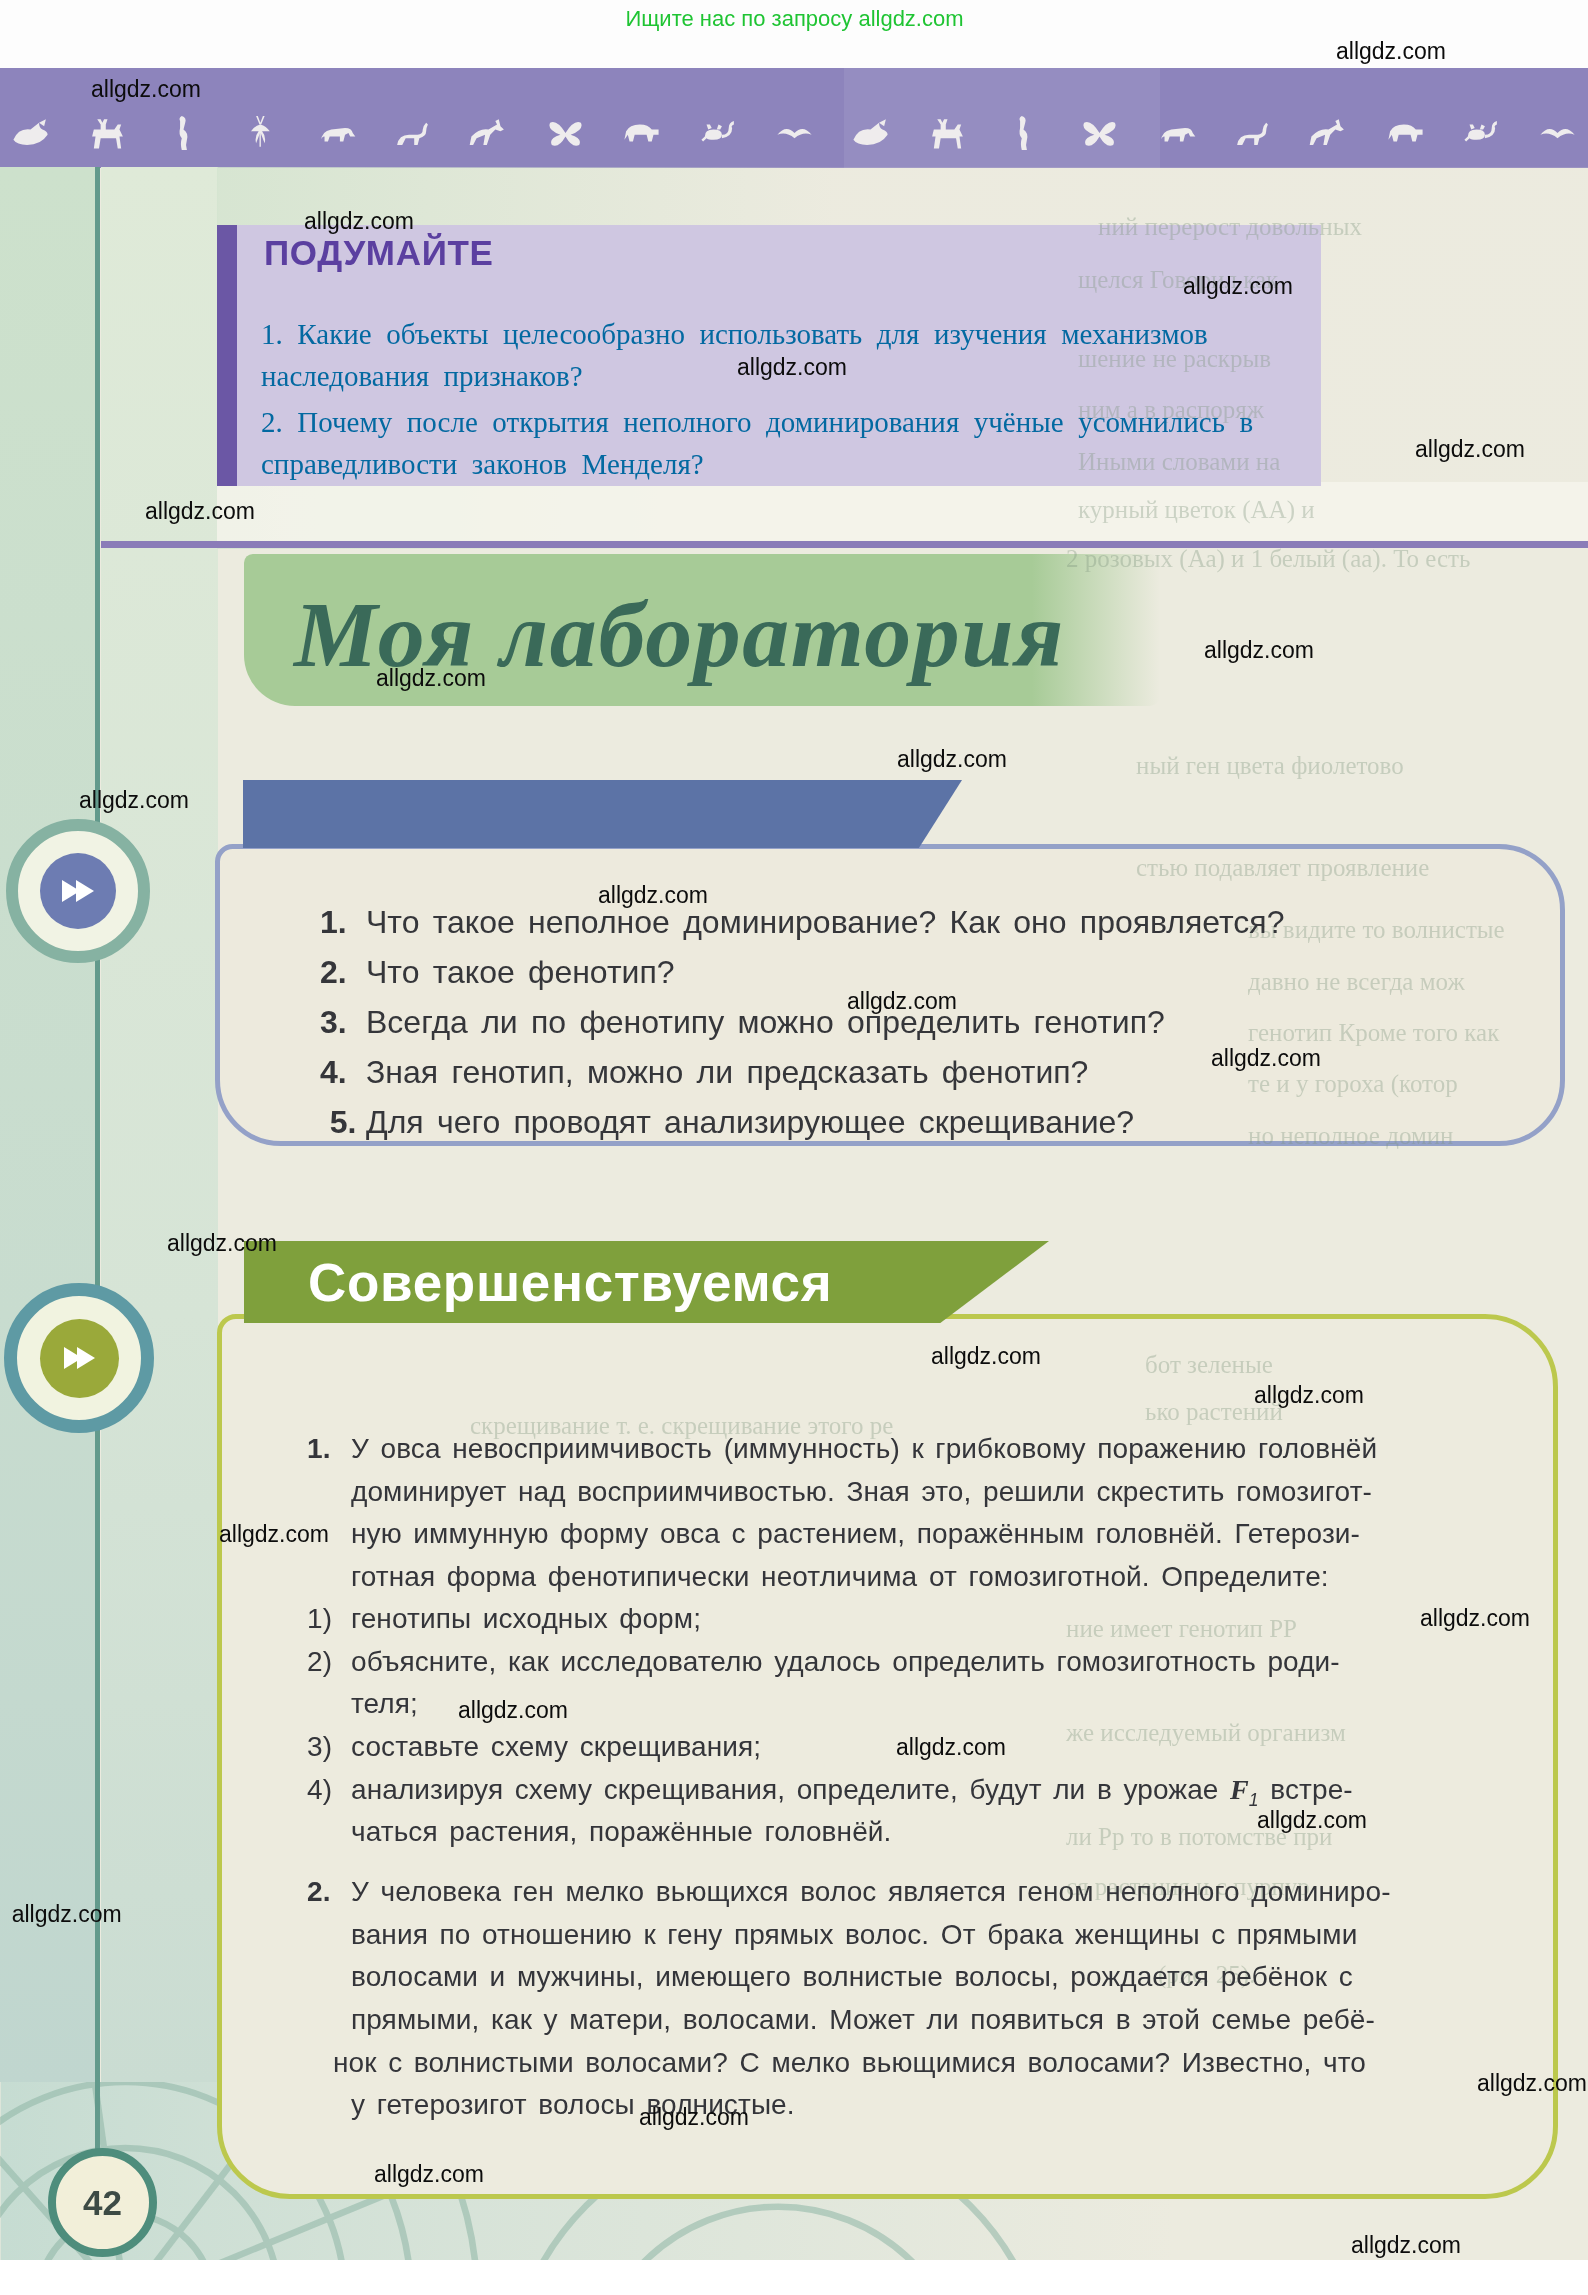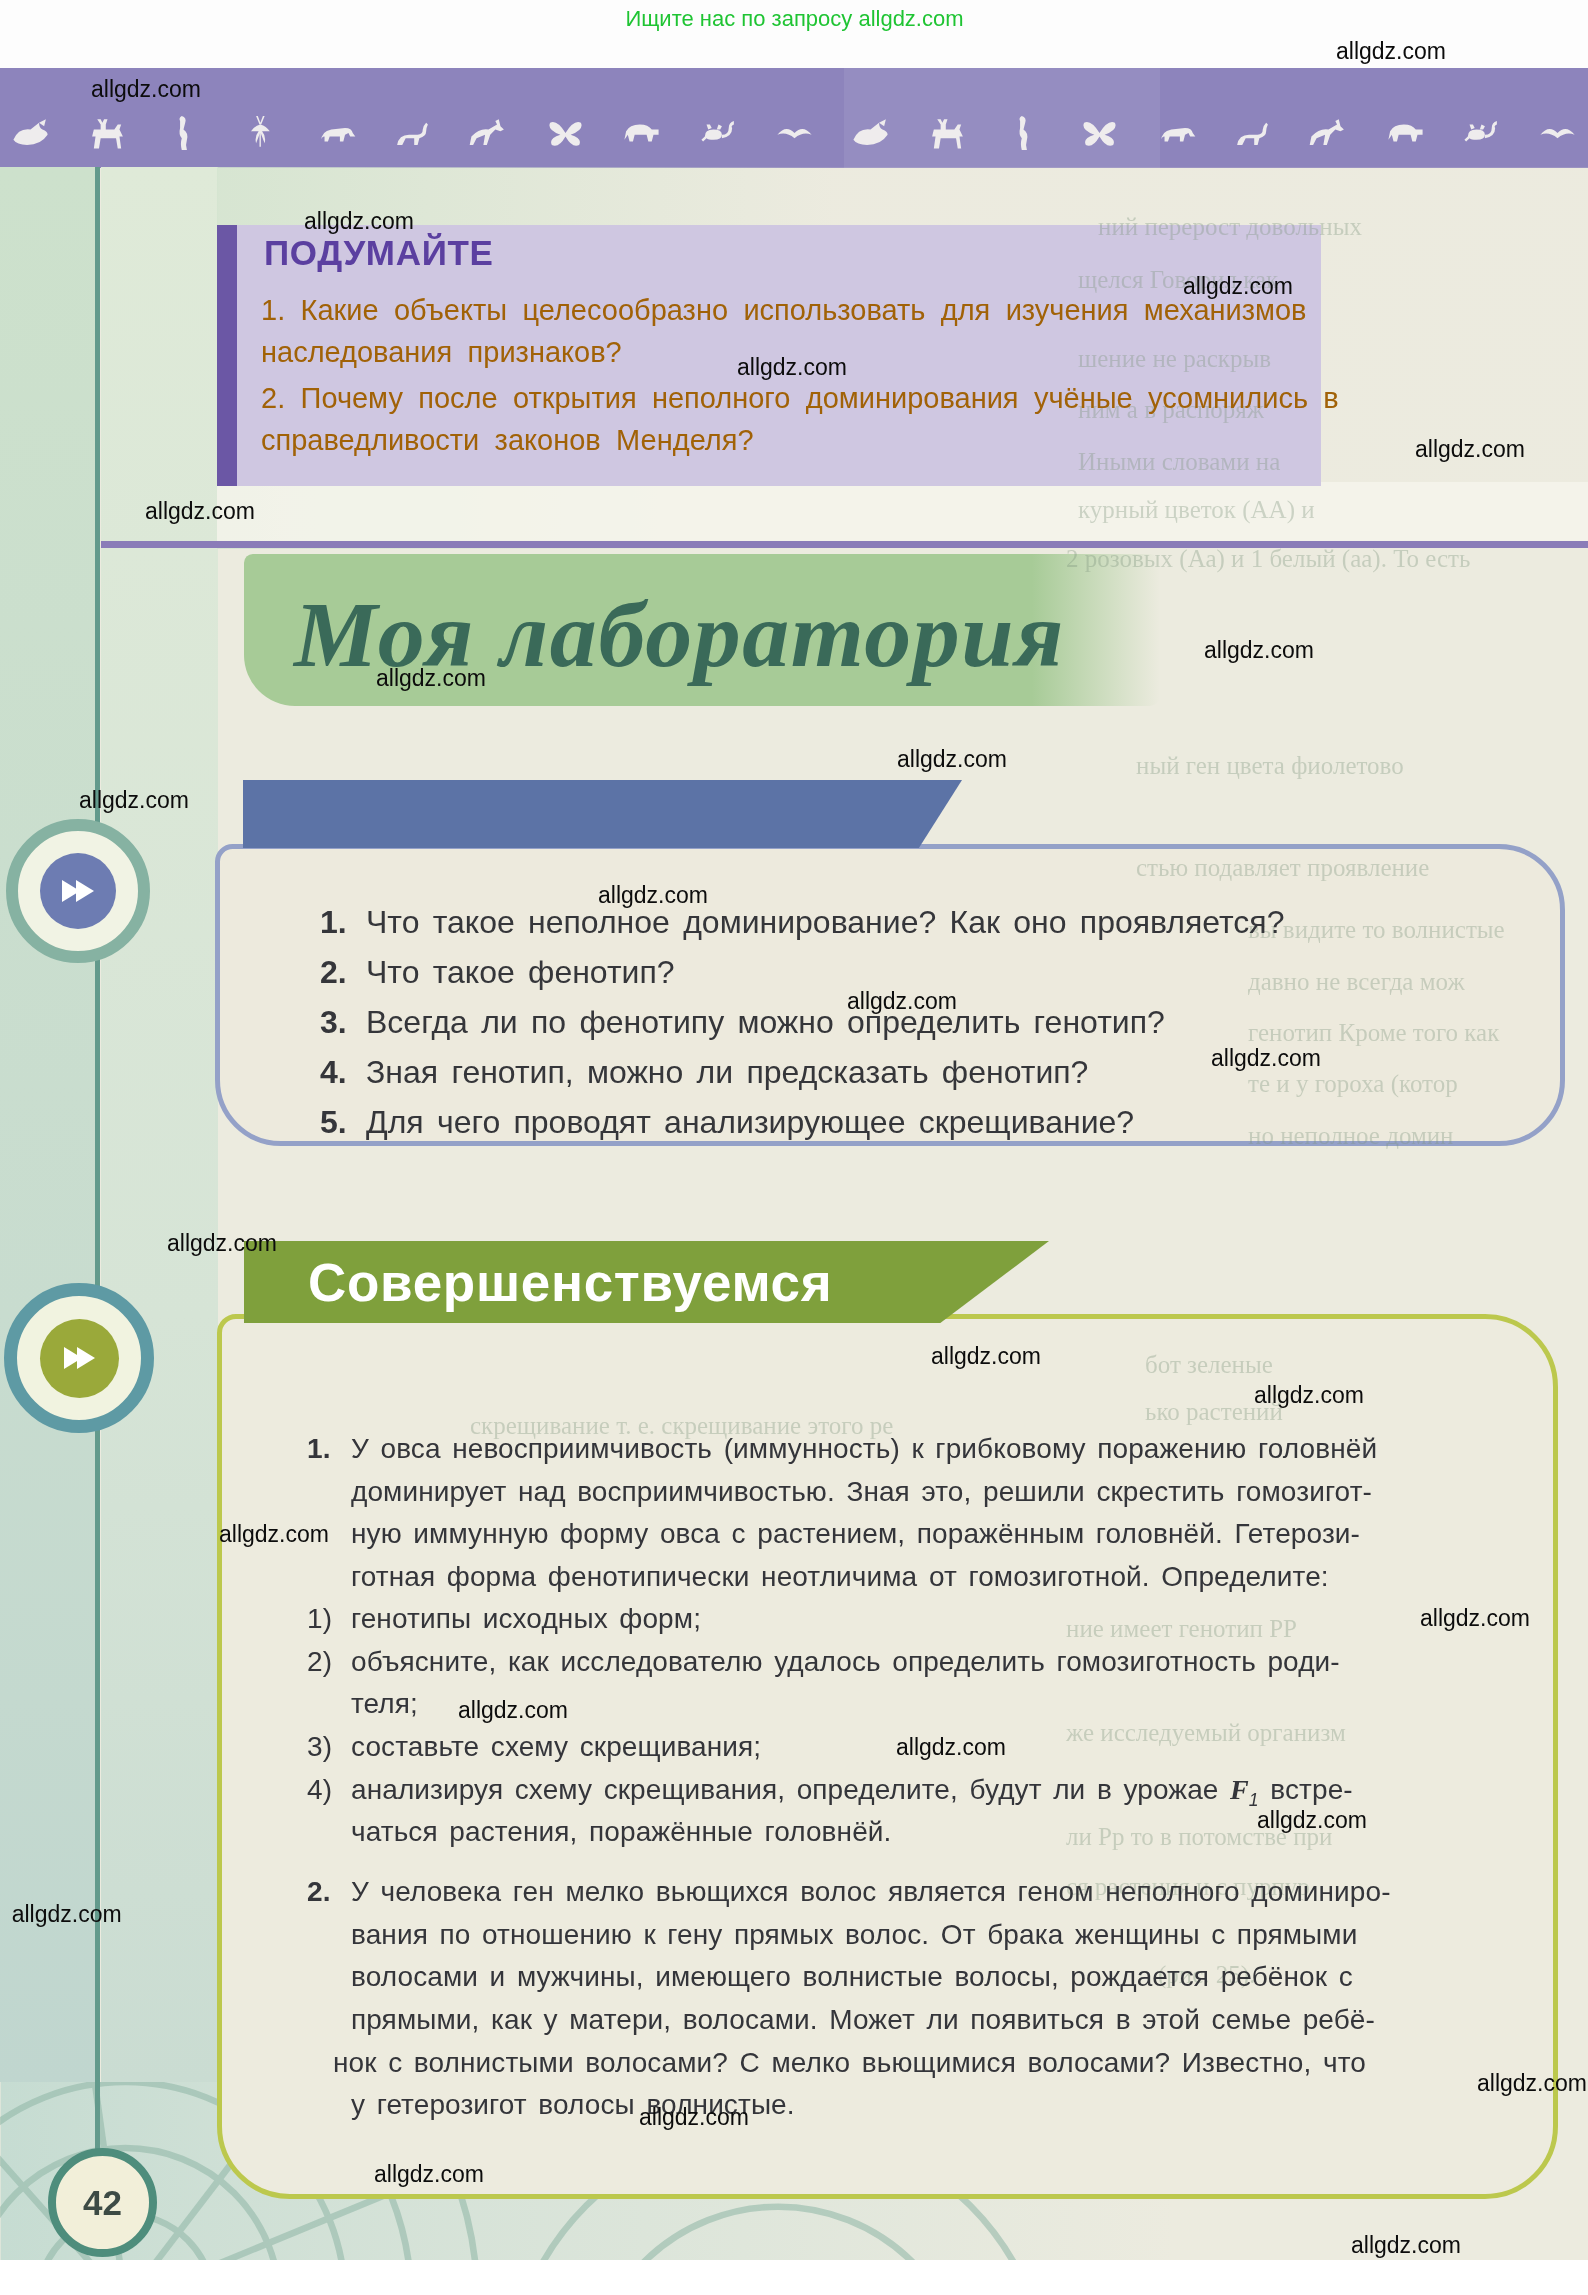--- a/index.html
+++ b/index.html
@@ -24,22 +24,22 @@
 
   
   .mint-top{left:217px;top:167px;width:1371px;height:382px;
             background:linear-gradient(90deg,rgba(211,228,207,.85),rgba(236,233,222,.15) 45%);}
   .white-band{left:217px;top:482px;width:1371px;height:59px;background:rgba(246,244,236,.85);}
 
   
   .think-box{left:217px;top:225px;width:1104px;height:261px;background:#cfc7e1;}
   .think-bar{left:217px;top:225px;width:20px;height:261px;background:#6b57a5;}
   .think-title{left:264px;top:233px;font-size:35px;font-weight:bold;color:#5b3fa0;letter-spacing:0.7px;}
-  .t-line{position:absolute;font-family:Liberation Sans, sans-serif;font-size:29px;color:#a16207;
-          word-spacing:7.3px;white-space:nowrap;}
+  .t-line{position:absolute;font-family:Liberation Serif, serif;font-size:29px;color:#0369a1;
+          word-spacing:7.3px;white-space:nowrap;margin-top:24px;}
 
   .rule{left:101px;top:541px;width:1488px;height:6.6px;background:#8a7cb8;}
 
   
   .lab-box{left:244px;top:554px;width:916px;height:152px;
            background:linear-gradient(90deg,#a7cb97 86%,rgba(167,203,151,0));
            border-radius:8.8px 10.3px 10.3px 51px;}
   .lab-title{left:294px;top:580px;font-family:"Liberation Serif",serif;font-style:italic;font-weight:bold;
              font-size:94px;color:#3a6a59;letter-spacing:1.5px;white-space:nowrap;}
 
@@ -256,21 +256,21 @@
     </g>
   </svg>
 
   <div class="abs train-box z2"></div>
   <div class="abs train-banner z3"></div>
   <div class="abs z5" style="left:0;top:0">
       <div class="q-line" style="left: 320px; top: 904px;"><span class="ln-num bold">1.</span><span>Что такое неполное доминирование? Как оно проявляется?</span></div>
       <div class="q-line" style="left: 320px; top: 954px;"><span class="ln-num bold">2.</span><span>Что такое фенотип?</span></div>
       <div class="q-line" style="left: 320px; top: 1004px;"><span class="ln-num bold">3.</span><span>Всегда ли по фенотипу можно определить генотип?</span></div>
       <div class="q-line" style="left: 320px; top: 1054px;"><span class="ln-num bold">4.</span><span>Зная генотип, можно ли предсказать фенотип?</span></div>
-      <div class="q-line" style="left: 320px; top: 1104px;"><span class="ln-num bold">5.</span><span>Для чего проводят анализирующее скрещивание?</span></div>
+      <div class="q-line" style="left: 320px; top: 1104px; text-align: center;"><span class="ln-num bold">5.</span><span>Для чего проводят анализирующее скрещивание?</span></div>
     </div>
 
   <div class="abs improve-box z2"></div>
   <div class="abs improve-banner z3"></div>
   <div class="abs improve-title nowrap z4">Совершенствуемся</div>
   <div class="abs z5" style="left:0;top:0">
       <div class="task-line" style="left: 307px; top: 1433px;"><span class="ln-num bold">1.</span><span>У овса невосприимчивость (иммунность) к грибковому поражению головнёй</span></div>
       <div class="task-line" style="left: 351px; top: 1476px;"><span>доминирует над восприимчивостью. Зная это, решили скрестить гомозигот-</span></div>
       <div class="task-line" style="left: 351px; top: 1518px;"><span>ную иммунную форму овса с растением, поражённым головнёй. Гетерози-</span></div>
       <div class="task-line" style="left: 351px; top: 1561px;"><span>готная форма фенотипически неотличима от гомозиготной. Определите:</span></div>

